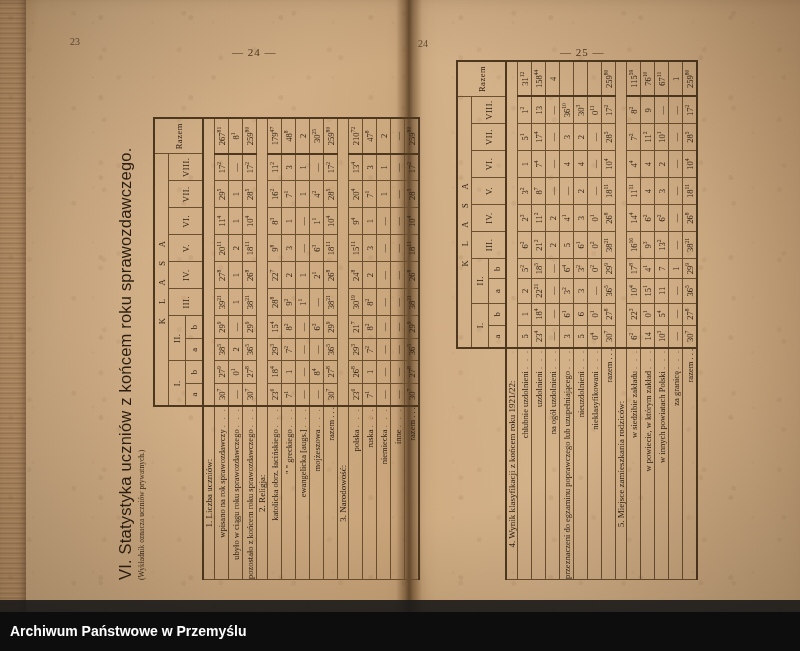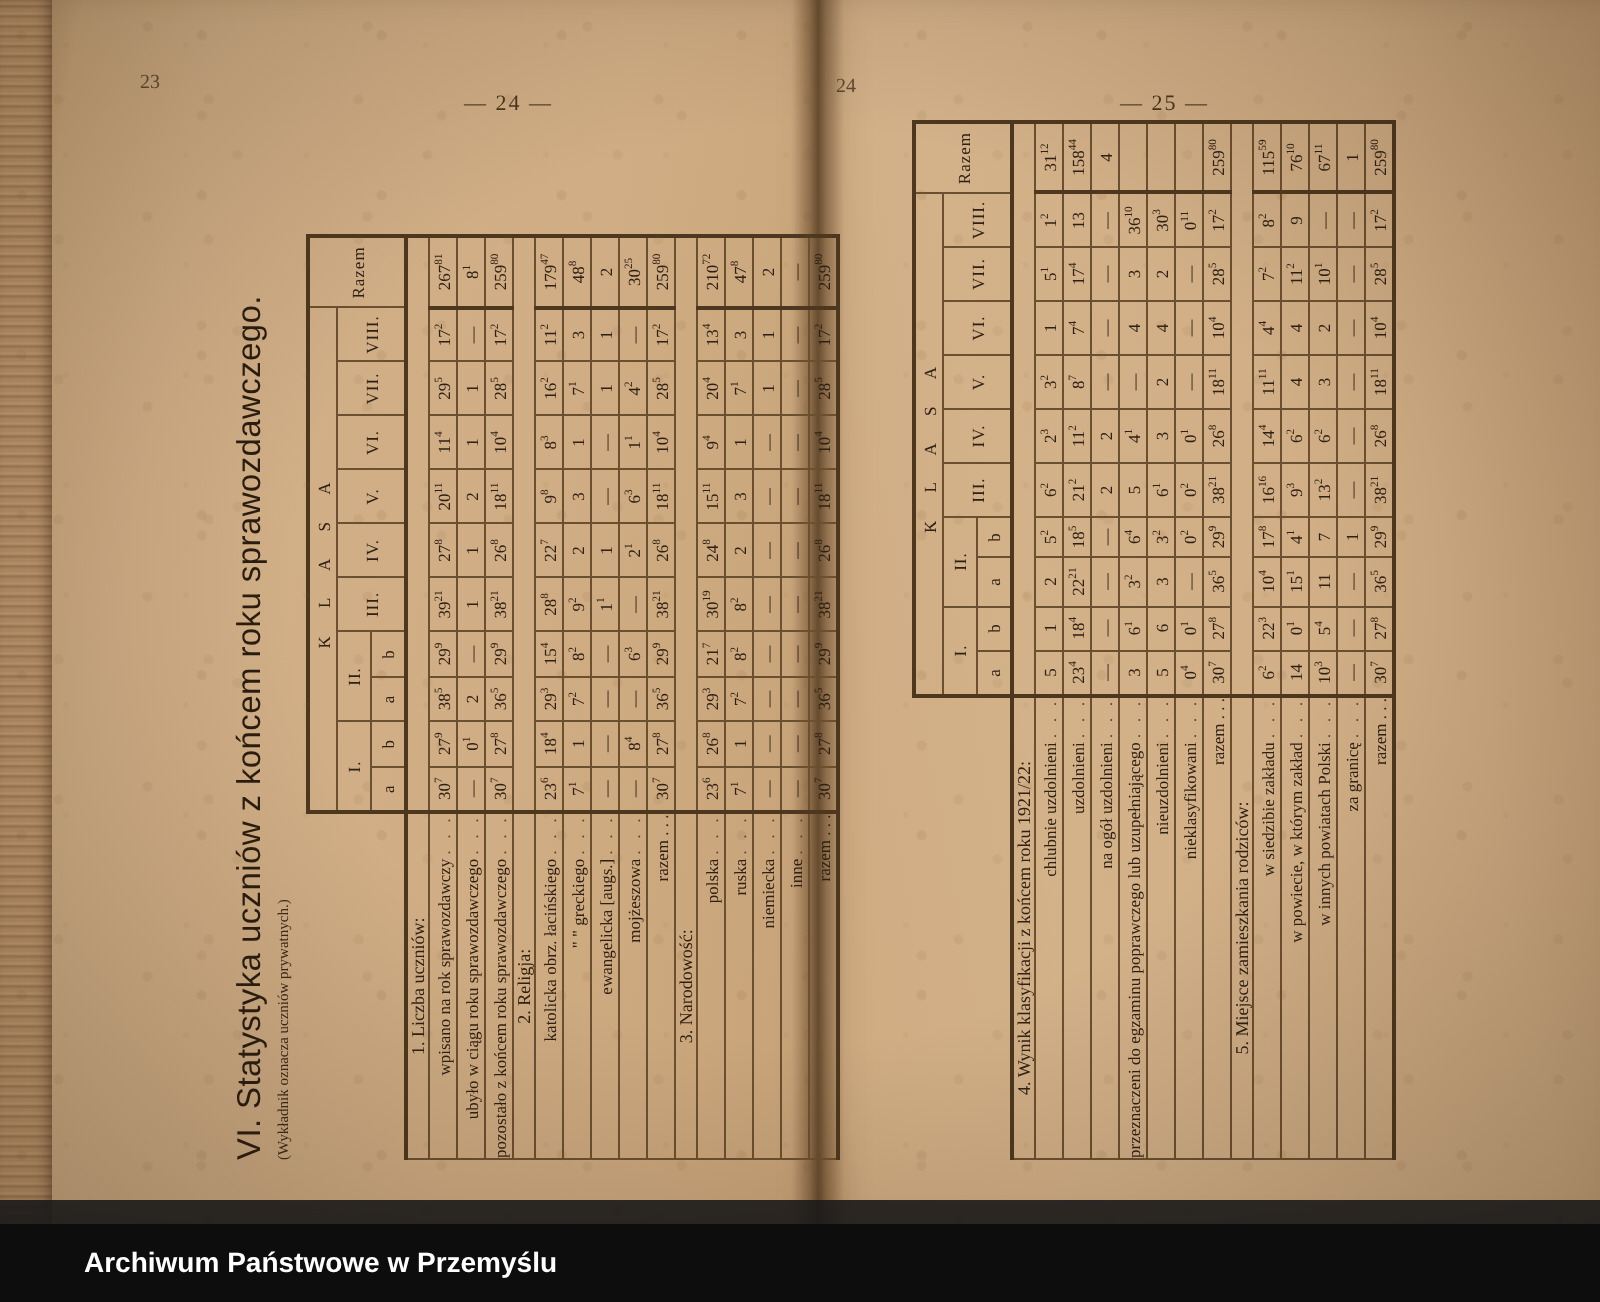--- a/index.html
+++ b/index.html
@@ -66,21 +66,21 @@
   .razem{font-size:8.5px;text-align:right;padding:0 4px;height:13px;}
 
   h1.title{font-size:16.5px;font-weight:normal;margin:0;color:#2a1d10;
            font-family:"Liberation Sans",sans-serif;letter-spacing:.2px;white-space:nowrap;}
   .subtitle{font-size:7.5px;color:#3a2a18;margin:2px 0 0 0;white-space:nowrap;
             font-family:"Liberation Serif",serif;}
 
   
   #footer{position:absolute;left:0;top:612px;width:800px;height:39px;background:#0d0d0d;}
   #footer .ftxt{position:absolute;left:10px;top:11px;color:#fff;font-size:14px;
-        font-weight:bold;font-family:"Liberation Sans",sans-serif;margin-left:32px;}
+        font-weight:bold;font-family:"Liberation Sans",sans-serif;}
   #topband{position:absolute;left:0;top:600px;width:800px;height:14px;background:#1b1a19;opacity:.9;}
 </style>
 </head>
 <body>
 
 <div id="scan">
 
   <div class="paper" id="leftpaper"></div>
   <div class="paper" id="rightpaper"></div>
   <div id="gutter"></div>

